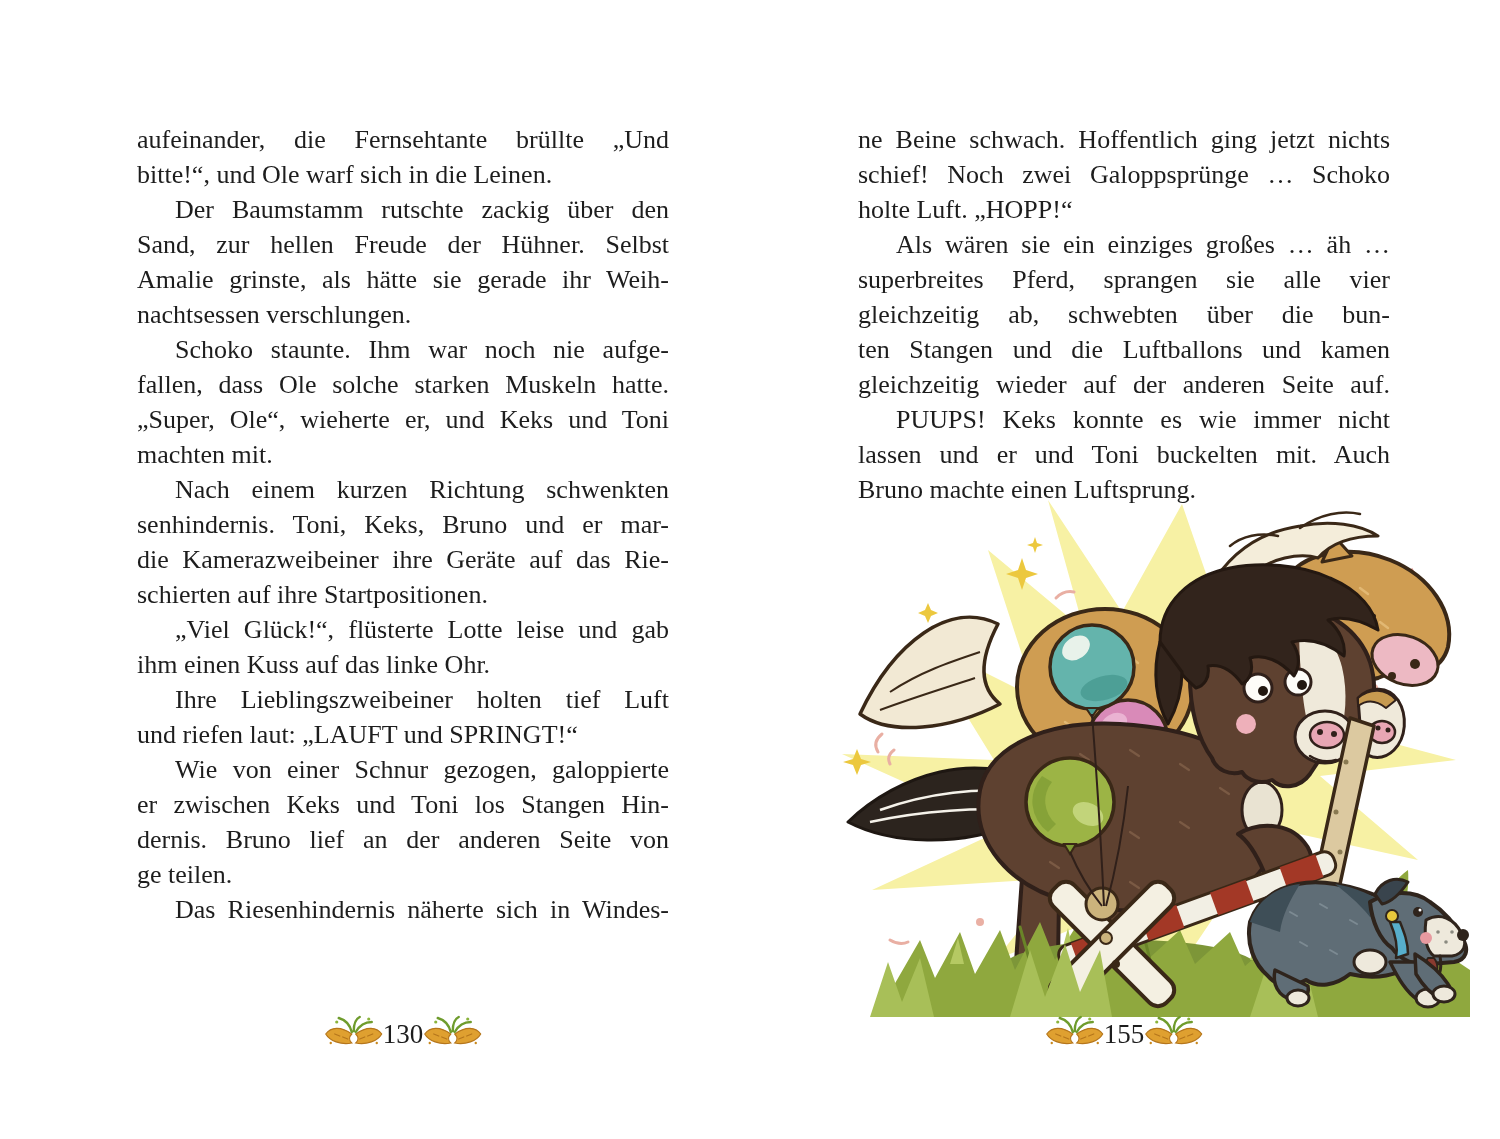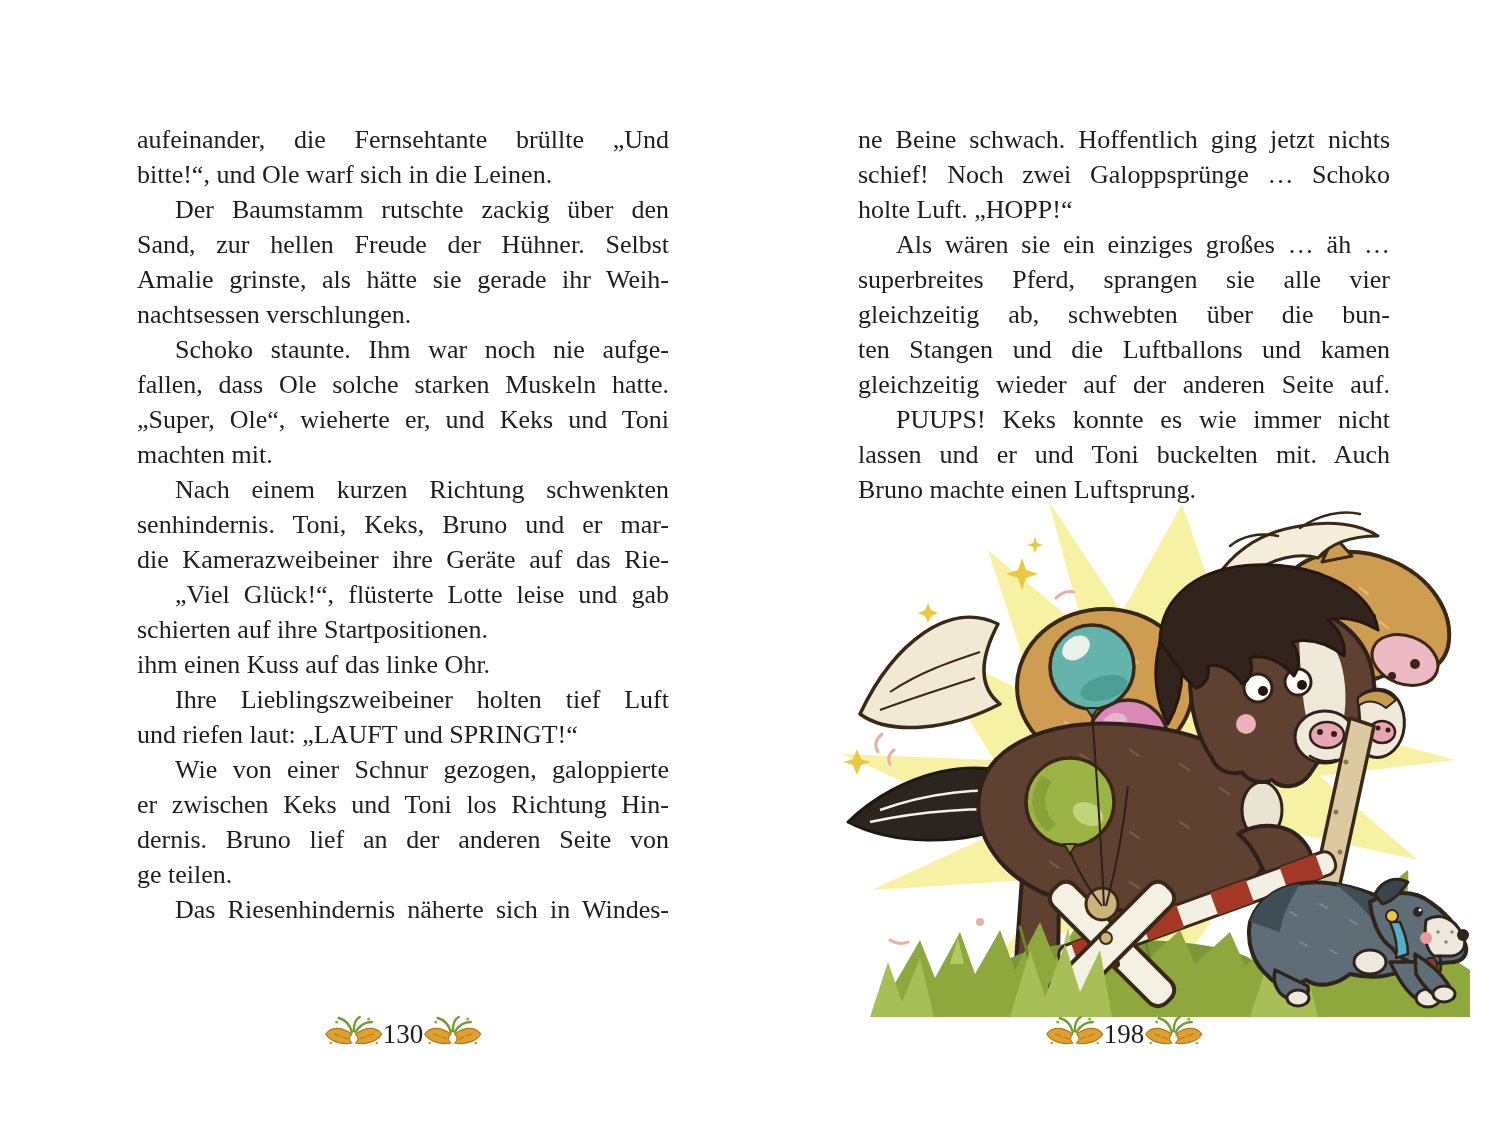--- a/index.html
+++ b/index.html
@@ -31,27 +31,27 @@
     <div class="line j">Sand, zur hellen Freude der Hühner. Selbst</div>
     <div class="line j">Amalie grinste, als hätte sie gerade ihr Weih-</div>
     <div class="line">nachtsessen verschlungen.</div>
     <div class="line j ind">Schoko staunte. Ihm war noch nie aufge-</div>
     <div class="line j">fallen, dass Ole solche starken Muskeln hatte.</div>
     <div class="line j">„Super, Ole“, wieherte er, und Keks und Toni</div>
     <div class="line">machten mit.</div>
     <div class="line j ind">Nach einem kurzen Richtung schwenkten</div>
     <div class="line j">senhindernis. Toni, Keks, Bruno und er mar-</div>
     <div class="line j">die Kamerazweibeiner ihre Geräte auf das Rie-</div>
+    <div class="line">schierten auf ihre Startpositionen.</div>
     <div class="line j ind">„Viel Glück!“, flüsterte Lotte leise und gab</div>
-    <div class="line">schierten auf ihre Startpositionen.</div>
     <div class="line">ihm einen Kuss auf das linke Ohr.</div>
     <div class="line j ind">Ihre Lieblingszweibeiner holten tief Luft</div>
     <div class="line">und riefen laut: „LAUFT und SPRINGT!“</div>
     <div class="line j ind">Wie von einer Schnur gezogen, galoppierte</div>
-    <div class="line j">er zwischen Keks und Toni los Richtung Hin-</div>
+    <div class="line j">er zwischen Keks und Toni los Stangen Hin-</div>
     <div class="line j">dernis. Bruno lief an der anderen Seite von</div>
     <div class="line">ge teilen.</div>
     <div class="line j ind">Das Riesenhindernis näherte sich in Windes-</div>
   </div>
 
 <div id="right-text" class="textcol">
     <div class="line j">ne Beine schwach. Hoffentlich ging jetzt nichts</div>
     <div class="line j">schief! Noch zwei Galoppsprünge … Schoko</div>
     <div class="line">holte Luft. „HOPP!“</div>
     <div class="line j ind">Als wären sie ein einziges großes … äh …</div>
@@ -309,21 +309,21 @@
       <path d="M27,19 C16,11 6,12 1,19 C5,26 16,30 27,28 C24,25 24,22 27,19 Z" fill="#dfa030" stroke="#b5761c" stroke-width="1.2"></path>
       <path d="M31,19 C42,11 52,12 57,19 C53,26 42,30 31,28 C34,25 34,22 31,19 Z" fill="#dfa030" stroke="#b5761c" stroke-width="1.2"></path>
       <path d="M10,19 l5,2 M18,22 l5,2 M48,19 l-5,2 M40,22 l-5,2" stroke="#b5761c" stroke-width="1.3" fill="none"></path>
       <path d="M27,17 C25,9 21,5 14,3 M29,16 C29,8 31,4 35,2 M31,17 C35,10 41,7 47,7" stroke="#6f9c2d" stroke-width="2.4" fill="none"></path>
       <circle cx="12" cy="7" r="1.6" fill="#8ab33c"></circle>
         <circle cx="44" cy="4" r="1.6" fill="#8ab33c"></circle>
       <circle cx="6" cy="28" r="1.2" fill="#c8891f"></circle>
         <circle cx="52" cy="28" r="1.2" fill="#c8891f"></circle>
     </g>
   </svg>
-  <span class="pagenum">198</span>
+  <span class="pagenum">155</span>
   <svg class="carrot" viewBox="0 0 58 38">
     <g stroke-linecap="round">
       <path d="M27,19 C16,11 6,12 1,19 C5,26 16,30 27,28 C24,25 24,22 27,19 Z" fill="#dfa030" stroke="#b5761c" stroke-width="1.2"></path>
       <path d="M31,19 C42,11 52,12 57,19 C53,26 42,30 31,28 C34,25 34,22 31,19 Z" fill="#dfa030" stroke="#b5761c" stroke-width="1.2"></path>
       <path d="M10,19 l5,2 M18,22 l5,2 M48,19 l-5,2 M40,22 l-5,2" stroke="#b5761c" stroke-width="1.3" fill="none"></path>
       <path d="M27,17 C25,9 21,5 14,3 M29,16 C29,8 31,4 35,2 M31,17 C35,10 41,7 47,7" stroke="#6f9c2d" stroke-width="2.4" fill="none"></path>
       <circle cx="12" cy="7" r="1.6" fill="#8ab33c"></circle>
         <circle cx="44" cy="4" r="1.6" fill="#8ab33c"></circle>
       <circle cx="6" cy="28" r="1.2" fill="#c8891f"></circle>
         <circle cx="52" cy="28" r="1.2" fill="#c8891f"></circle>

